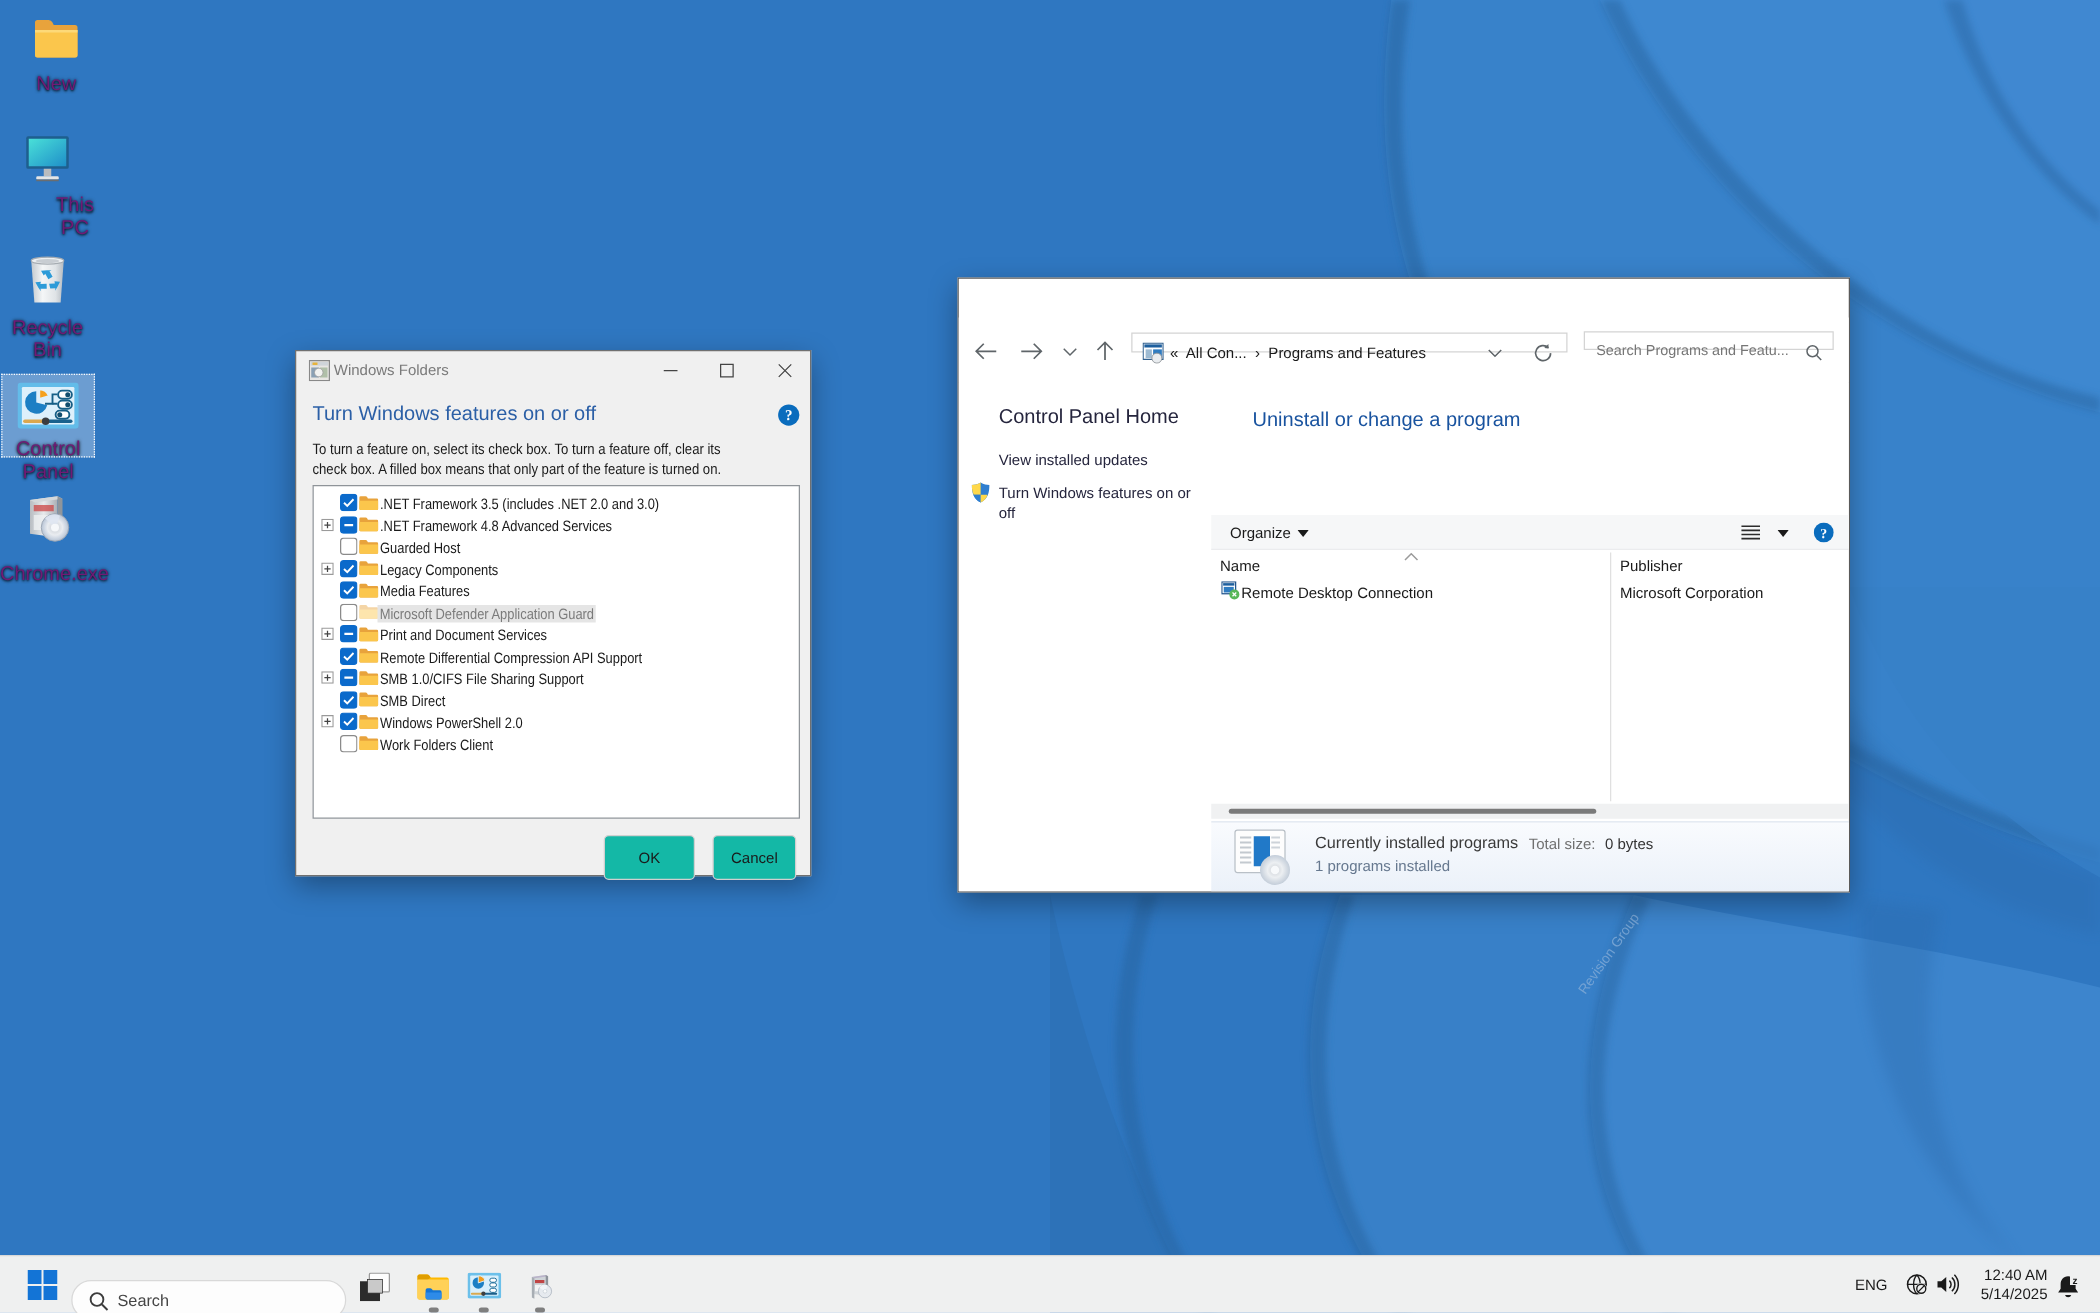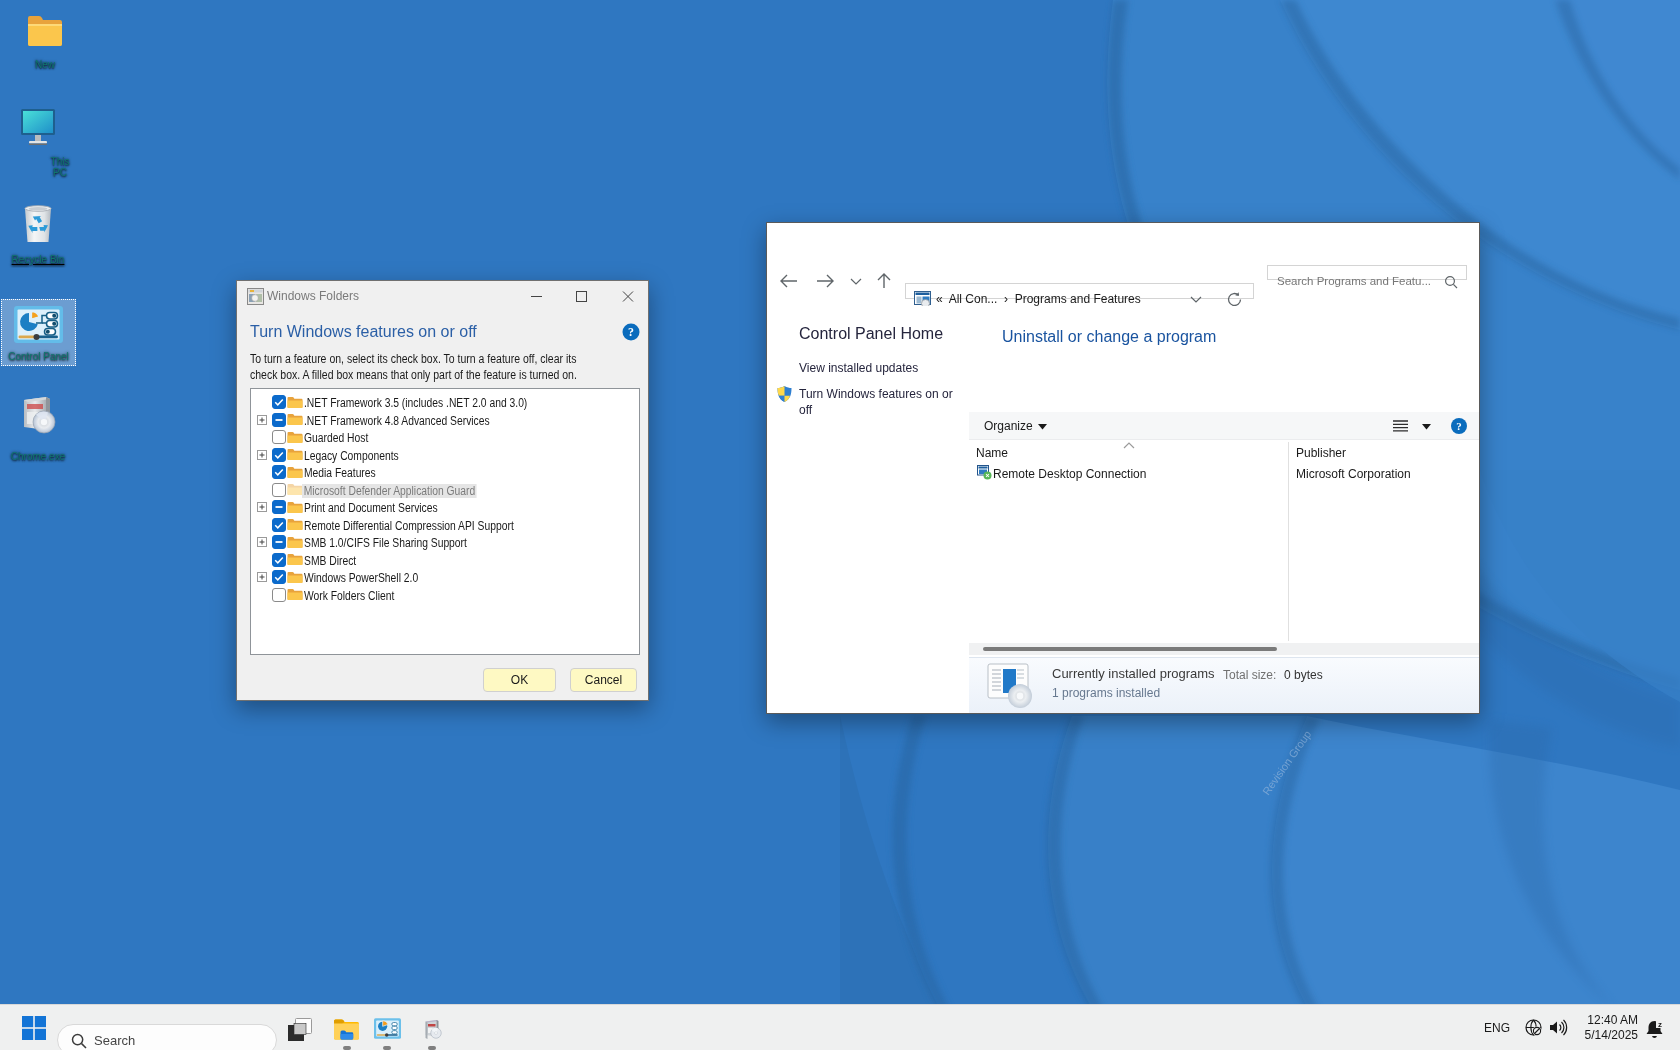--- a/index.html
+++ b/index.html
@@ -2,32 +2,32 @@
 <html><head>
 <meta charset="utf-8">
 <style>
 * { margin:0; padding:0; box-sizing:border-box; }
 html,body { width:1680px; height:1050px; overflow:hidden; font-family:"Liberation Sans", sans-serif; }
 #desktop { position:absolute; inset:0; }
 .abs { position:absolute; }
 
 
 .dicon { position:absolute; width:76px; text-align:center; }
-.dicon .lbl { color:#0f766e; font-size:10px; text-shadow:0 1px 2px rgba(0,0,0,.85), 0 0 3px rgba(0,0,0,.6); }
+.dicon .lbl { color:#701a75; font-size:16px; text-shadow:0 1px 2px rgba(0,0,0,.85), 0 0 3px rgba(0,0,0,.6); }
 
 
 #wf { position:absolute; left:236px; top:280px; width:413px; height:421px; background:#f0f0f0; border:1px solid #707070; box-shadow:0 8px 22px rgba(0,0,0,.35); }
 #wf .titlebar { height:31px; position:relative; }
 #wf .title { position:absolute; left:30px; top:8px; font-size:12px; color:#7a7a7a; }
 #wf .heading { position:absolute; left:13px; top:42px; font-size:16px; color:#2b5fa6; }
 #wf .desc { position:absolute; left:13px; top:71px; font-size:12px; color:#1a1a1a; line-height:15.5px; width:390px; transform:scaleX(0.875); transform-origin:0 0; }
 #wf .listbox { position:absolute; left:13px; top:107px; width:390px; height:267px; background:#fff; border:1px solid #8f9499; overflow:hidden; }
 .trow { position:absolute; left:0; width:100%; height:17px; font-size:12px; color:#1a1a1a; }
 .trow .txt { position:absolute; left:53px; top:2px; white-space:nowrap; transform:scaleX(0.86); transform-origin:0 50%; }
-.btnbar button { position:absolute; height:24px; background:#fef9c3; border:1px solid #d0d0d0; border-radius:4px; font-size:12px; font-family:"Liberation Sans",sans-serif; color:#1a1a1a; }
+.btnbar button { position:absolute; height:36px; background:#14b8a6; border:1px solid #d0d0d0; border-radius:4px; font-size:12px; font-family:"Liberation Sans",sans-serif; color:#1a1a1a; }
 
 
 #pf { position:absolute; left:766px; top:222px; width:714px; height:492px; background:#fff; border:1px solid #5a5a5a; box-shadow:0 8px 22px rgba(0,0,0,.35); }
 #pf .titlebar { height:31px; background:#f0f0f0; position:relative; }
 #pf .title { position:absolute; left:31px; top:8px; font-size:12px; color:#3b3b3b; }
 
 
 #taskbar { position:absolute; left:0; top:1004px; width:1680px; height:46px; background:#eff0f0; border-top:1px solid #d8d8d8; }
 </style>
 </head>
@@ -85,21 +85,21 @@
             <stop offset="1" stop-color="#1f8fc9"></stop>
     </linearGradient>
         </defs>
     <rect x="20" y="29" width="6" height="6" fill="#b9bcbf"></rect>
     <rect x="14" y="35" width="18" height="2.5" rx="1" fill="#e3e5e6"></rect>
     <rect x="14" y="37.5" width="18" height="1.5" rx="0.5" fill="#6a6d70"></rect>
   </svg>
   <div class="lbl" style="margin-top:8px;margin-left:44px;">This PC</div>
 </div>
 
-<div class="dicon" style="left:0px;top:202px;text-decoration:underline;">
+<div class="dicon" style="left:0px;top:202px;">
   <svg width="42" height="42" viewBox="0 0 42 42" style="display:block;margin:0 auto;">
     <defs>
       <linearGradient id="bing" x1="0" y1="0" x2="1" y2="0">
         <stop offset="0" stop-color="#c3c9ce"></stop>
             <stop offset="0.35" stop-color="#f4f6f7"></stop>
             <stop offset="0.75" stop-color="#dfe3e6"></stop>
             <stop offset="1" stop-color="#b4bac0"></stop>
       </linearGradient>
     </defs>
     <path d="M8,6.5 L34,6.5 L31.5,40 L10.5,40 Z" fill="url(#bing)"></path>
@@ -357,21 +357,21 @@
 
     <svg class="abs" style="left:12px;top:17px" width="120" height="20" viewBox="0 0 120 20">
       <g stroke="#5f6569" stroke-width="1.4" fill="none">
         <path d="M2,10 H18 M8,4 L2,10 L8,16"></path>
         <path d="M38,10 H54 M48,4 L54,10 L48,16"></path>
         <path d="M72,8 L77,13 L82,8" stroke-width="1.2"></path>
         <path d="M105,17 V3 M99,9 L105,3 L111,9"></path>
       </g>
     </svg>
 
-    <div class="abs" style="left:138px;top:29px;width:349px;height:16px;border:1px solid #d4d4d4;background:#fff;">
+    <div class="abs" style="left:138px;top:12px;width:349px;height:16px;border:1px solid #d4d4d4;background:#fff;">
       <svg class="abs" style="left:8px;top:7px" width="17" height="17" viewBox="0 0 17 17">
         <rect x="0.5" y="0.5" width="16" height="13" fill="#fff" stroke="#2f5f8f"></rect>
         <rect x="1.5" y="1.5" width="14" height="2.5" fill="#1d5f9e"></rect>
         <rect x="2.5" y="5.5" width="5" height="7" fill="#9dbad2"></rect>
         <rect x="8.5" y="5.5" width="7" height="7" fill="#2f7cc1"></rect>
         <circle cx="11.5" cy="12.5" r="4" fill="#e9ecef" stroke="#8b9196" stroke-width="0.7"></circle>
       </svg>
       <span class="abs" style="left:30px;top:8px;font-size:12px;color:#1a1a1a;">«&nbsp; All Con...&nbsp; ›&nbsp; Programs and Features</span>
       <svg class="abs" style="left:284px;top:12px" width="12" height="8" viewBox="0 0 12 8">
           <path d="M1,1 L6,6 L11,1" stroke="#5f6569" stroke-width="1.2" fill="none"></path>

